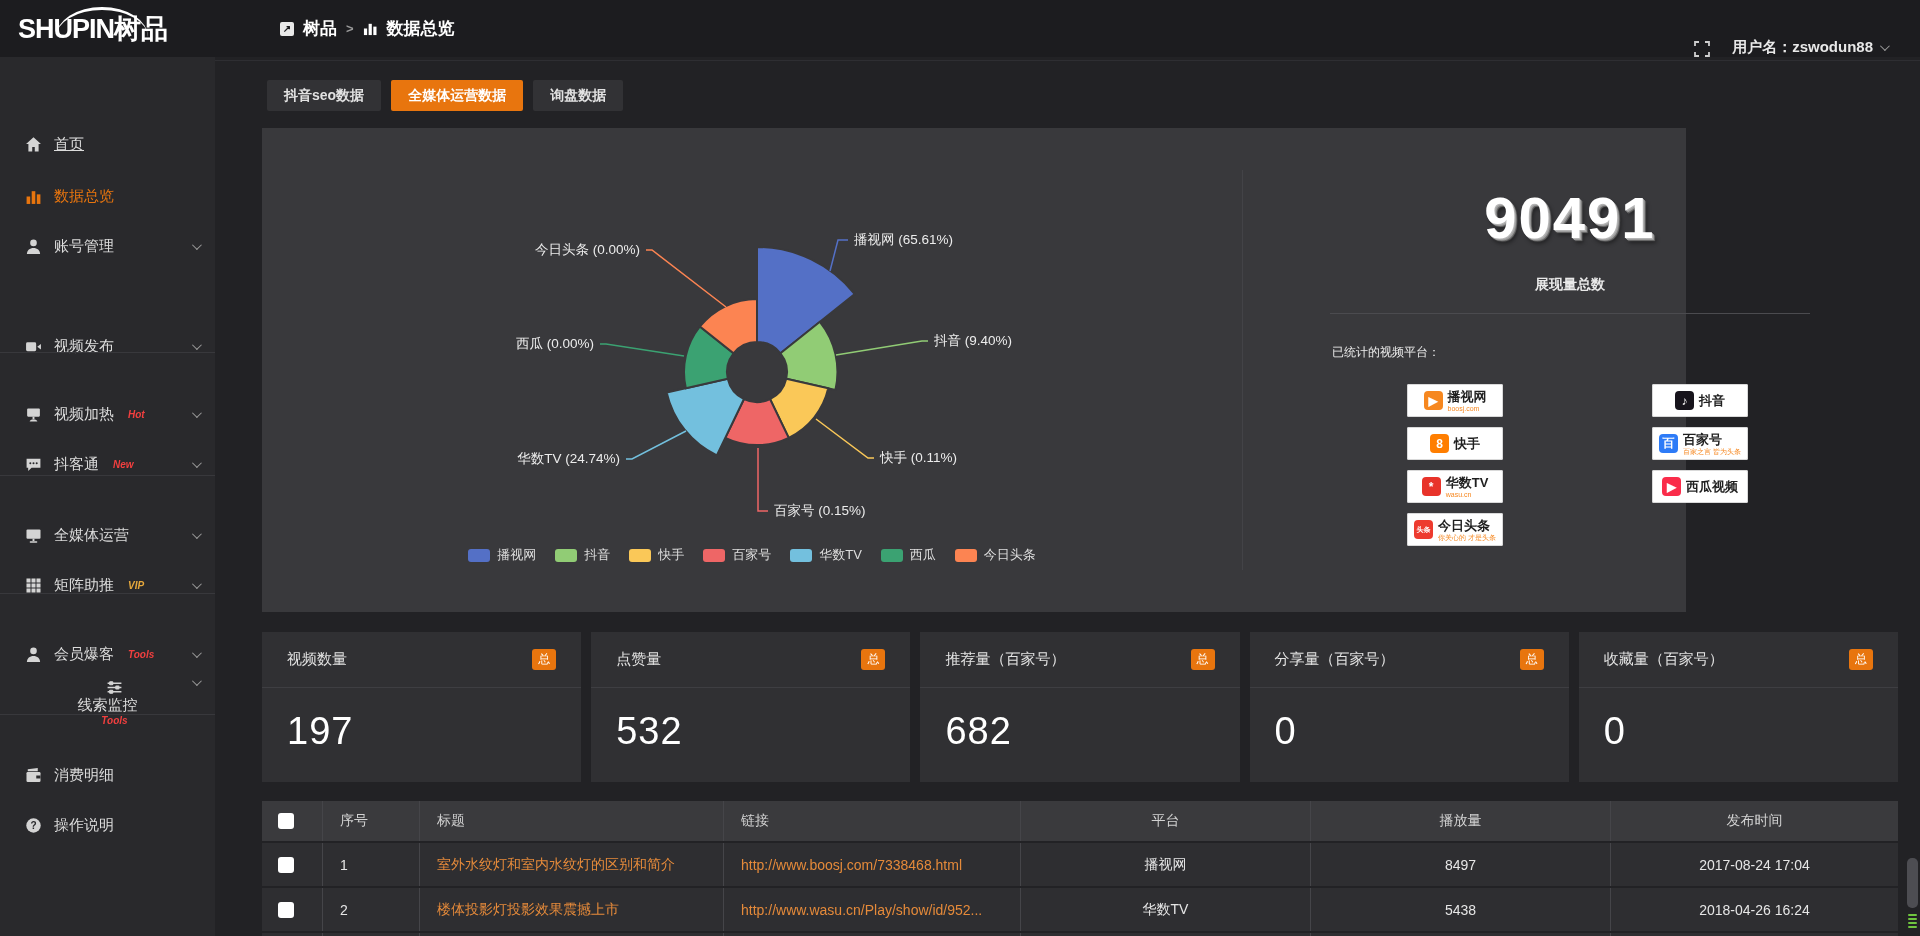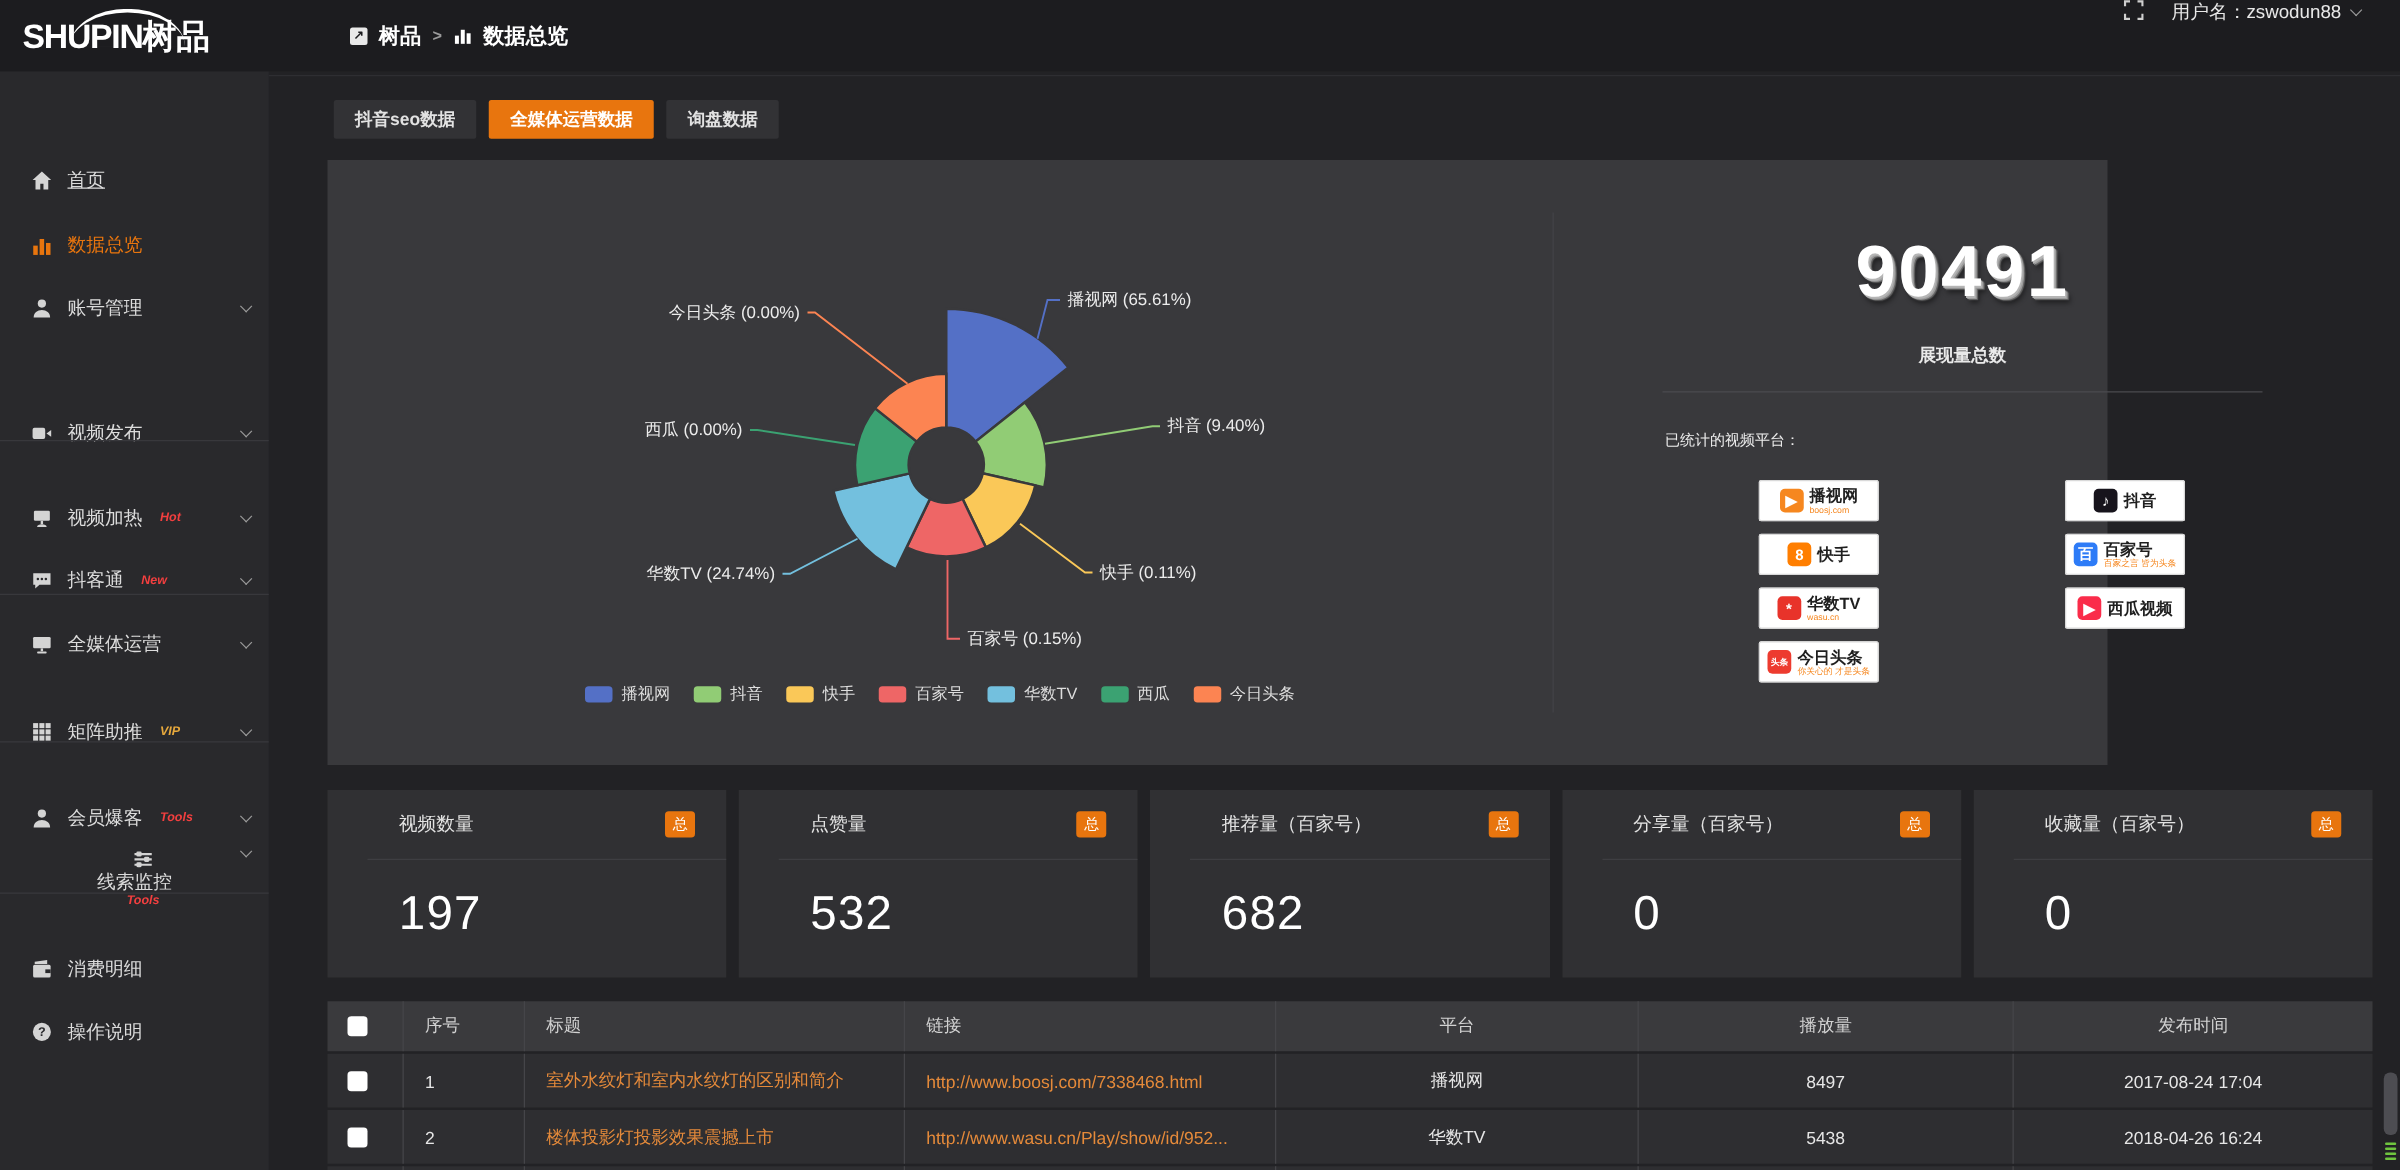--- a/index.html
+++ b/index.html
@@ -14,21 +14,21 @@
   .logo-arc { position:absolute; left:38px; top:-4px; width:92px; height:30px;
               border:3px solid #fff; border-bottom:none; border-left:none; border-right:none;
               border-radius:50% 50% 0 0 / 100% 100% 0 0; }
   .logo-text { font-size:27px; font-weight:800; letter-spacing:0px; white-space:nowrap; }
   .logo-en { font-style:normal; letter-spacing:-1px; }
   .crumb { position:absolute; left:280px; top:0; height:57px; display:flex; align-items:center; gap:9px;
            color:#fff; font-size:17px; font-weight:bold; }
   .crumb-box { width:14px; height:14px; background:#e9e9e9; border-radius:2px; color:#1c1c1f;
                font-size:10px; line-height:14px; text-align:center; font-weight:bold; }
   .crumb-sep { color:#9a9a9a; font-size:13px; font-weight:bold; }
-  .hdr-right { position:absolute; right:33px; top:0; height:57px; display:flex; align-items:flex-start; gap:22px; }
+  .hdr-right { position:absolute; right:33px; top:0; height:57px; display:flex; align-items:flex-end; gap:22px;font-weight:bold; }
   .fs-icon svg { display:block; }
   .user { color:#e8e8e8; font-size:15px; display:flex; align-items:center; gap:7px; }
   .chev { width:7px; height:7px; border-right:1.6px solid #9a9a9a; border-bottom:1.6px solid #9a9a9a;
           transform:rotate(45deg) translateY(-2px); }
 
   
   .sidebar { position:absolute; left:0; top:57px; width:215px; height:879px; background:#29292c; z-index:4; }
   .side-item { position:absolute; left:0; width:215px; height:50px; display:flex; align-items:center;
                color:#dcdcdc; font-size:15px; cursor:pointer; }
   .side-item .s-ico { width:17px; height:17px; margin-left:25px; margin-right:12px; color:#d4d4d4; flex:none; }
@@ -63,21 +63,21 @@
             display:flex; align-items:center; justify-content:center; gap:5px; overflow:hidden;
             box-shadow:0 0 0 1px #d9d9d9 inset; }
   .pb-ico { width:19px; height:19px; border-radius:4px; color:#fff; font-size:12px; font-weight:bold;
             display:flex; align-items:center; justify-content:center; flex:none; }
   .pb-txt { display:flex; flex-direction:column; line-height:1; align-items:flex-start; }
   .pb-name { font-size:13px; font-weight:bold; color:#1f1f1f; white-space:nowrap; }
   .pb-sub { font-size:7px; color:#f6871f; margin-top:2px; white-space:nowrap; }
 
   
   .cards { position:absolute; left:262px; top:632px; width:1636px; display:flex; gap:10px; }
-  .card { flex:1 1 0; height:150px; background:#303033;padding-left:32px; }
+  .card { flex:1 1 0; height:150px; background:#303033; }
   .card-head { height:56px; display:flex; align-items:center; justify-content:space-between;
                padding:0 25px; border-bottom:1px solid #3e3e42; }
   .card-title { color:#e3e3e3; font-size:15px; }
   .zong { background:#e8750e; color:#fff; font-size:12px; padding:2px 6px; border-radius:3px; }
   .card-num { color:#fff; font-size:38px; letter-spacing:1px; padding:22px 0 0 25px; font-weight:500; }
 
   
   .tbl { position:absolute; left:262px; top:801px; width:1636px; }
   .t-row { display:grid; grid-template-columns:61px 97px 304px 297px 290px 300px 287px; }
   .t-head { background:#3a3a3d; height:40px; }
@@ -191,21 +191,21 @@
               <circle cx="8" cy="6.8" r=".95"></circle>
               <circle cx="11" cy="6.8" r=".95"></circle>
             </g>
           </svg>
         </span>
         <span>抖客通</span>
         <span class="s-badge" style="color:#f23f3f">New</span>
         <i class="chev s-chev"></i>
       </div>
       <div class="side-div" style="top: 418px;"></div>
-      <div class="side-item" style="top: 433px;">
+      <div class="side-item" style="top: 453px;">
         <span class="s-ico">
           <svg viewBox="0 0 16 16" fill="currentColor">
             <rect x="1.4" y="2.4" width="13.2" height="8.6" rx="1"></rect>
             <rect x="7.1" y="11" width="1.8" height="2.2"></rect>
             <rect x="4.4" y="13.4" width="7.2" height="1.4" rx=".7"></rect>
           </svg>
         </span>
         <span>全媒体运营</span>
         <i class="chev s-chev"></i>
       </div>

